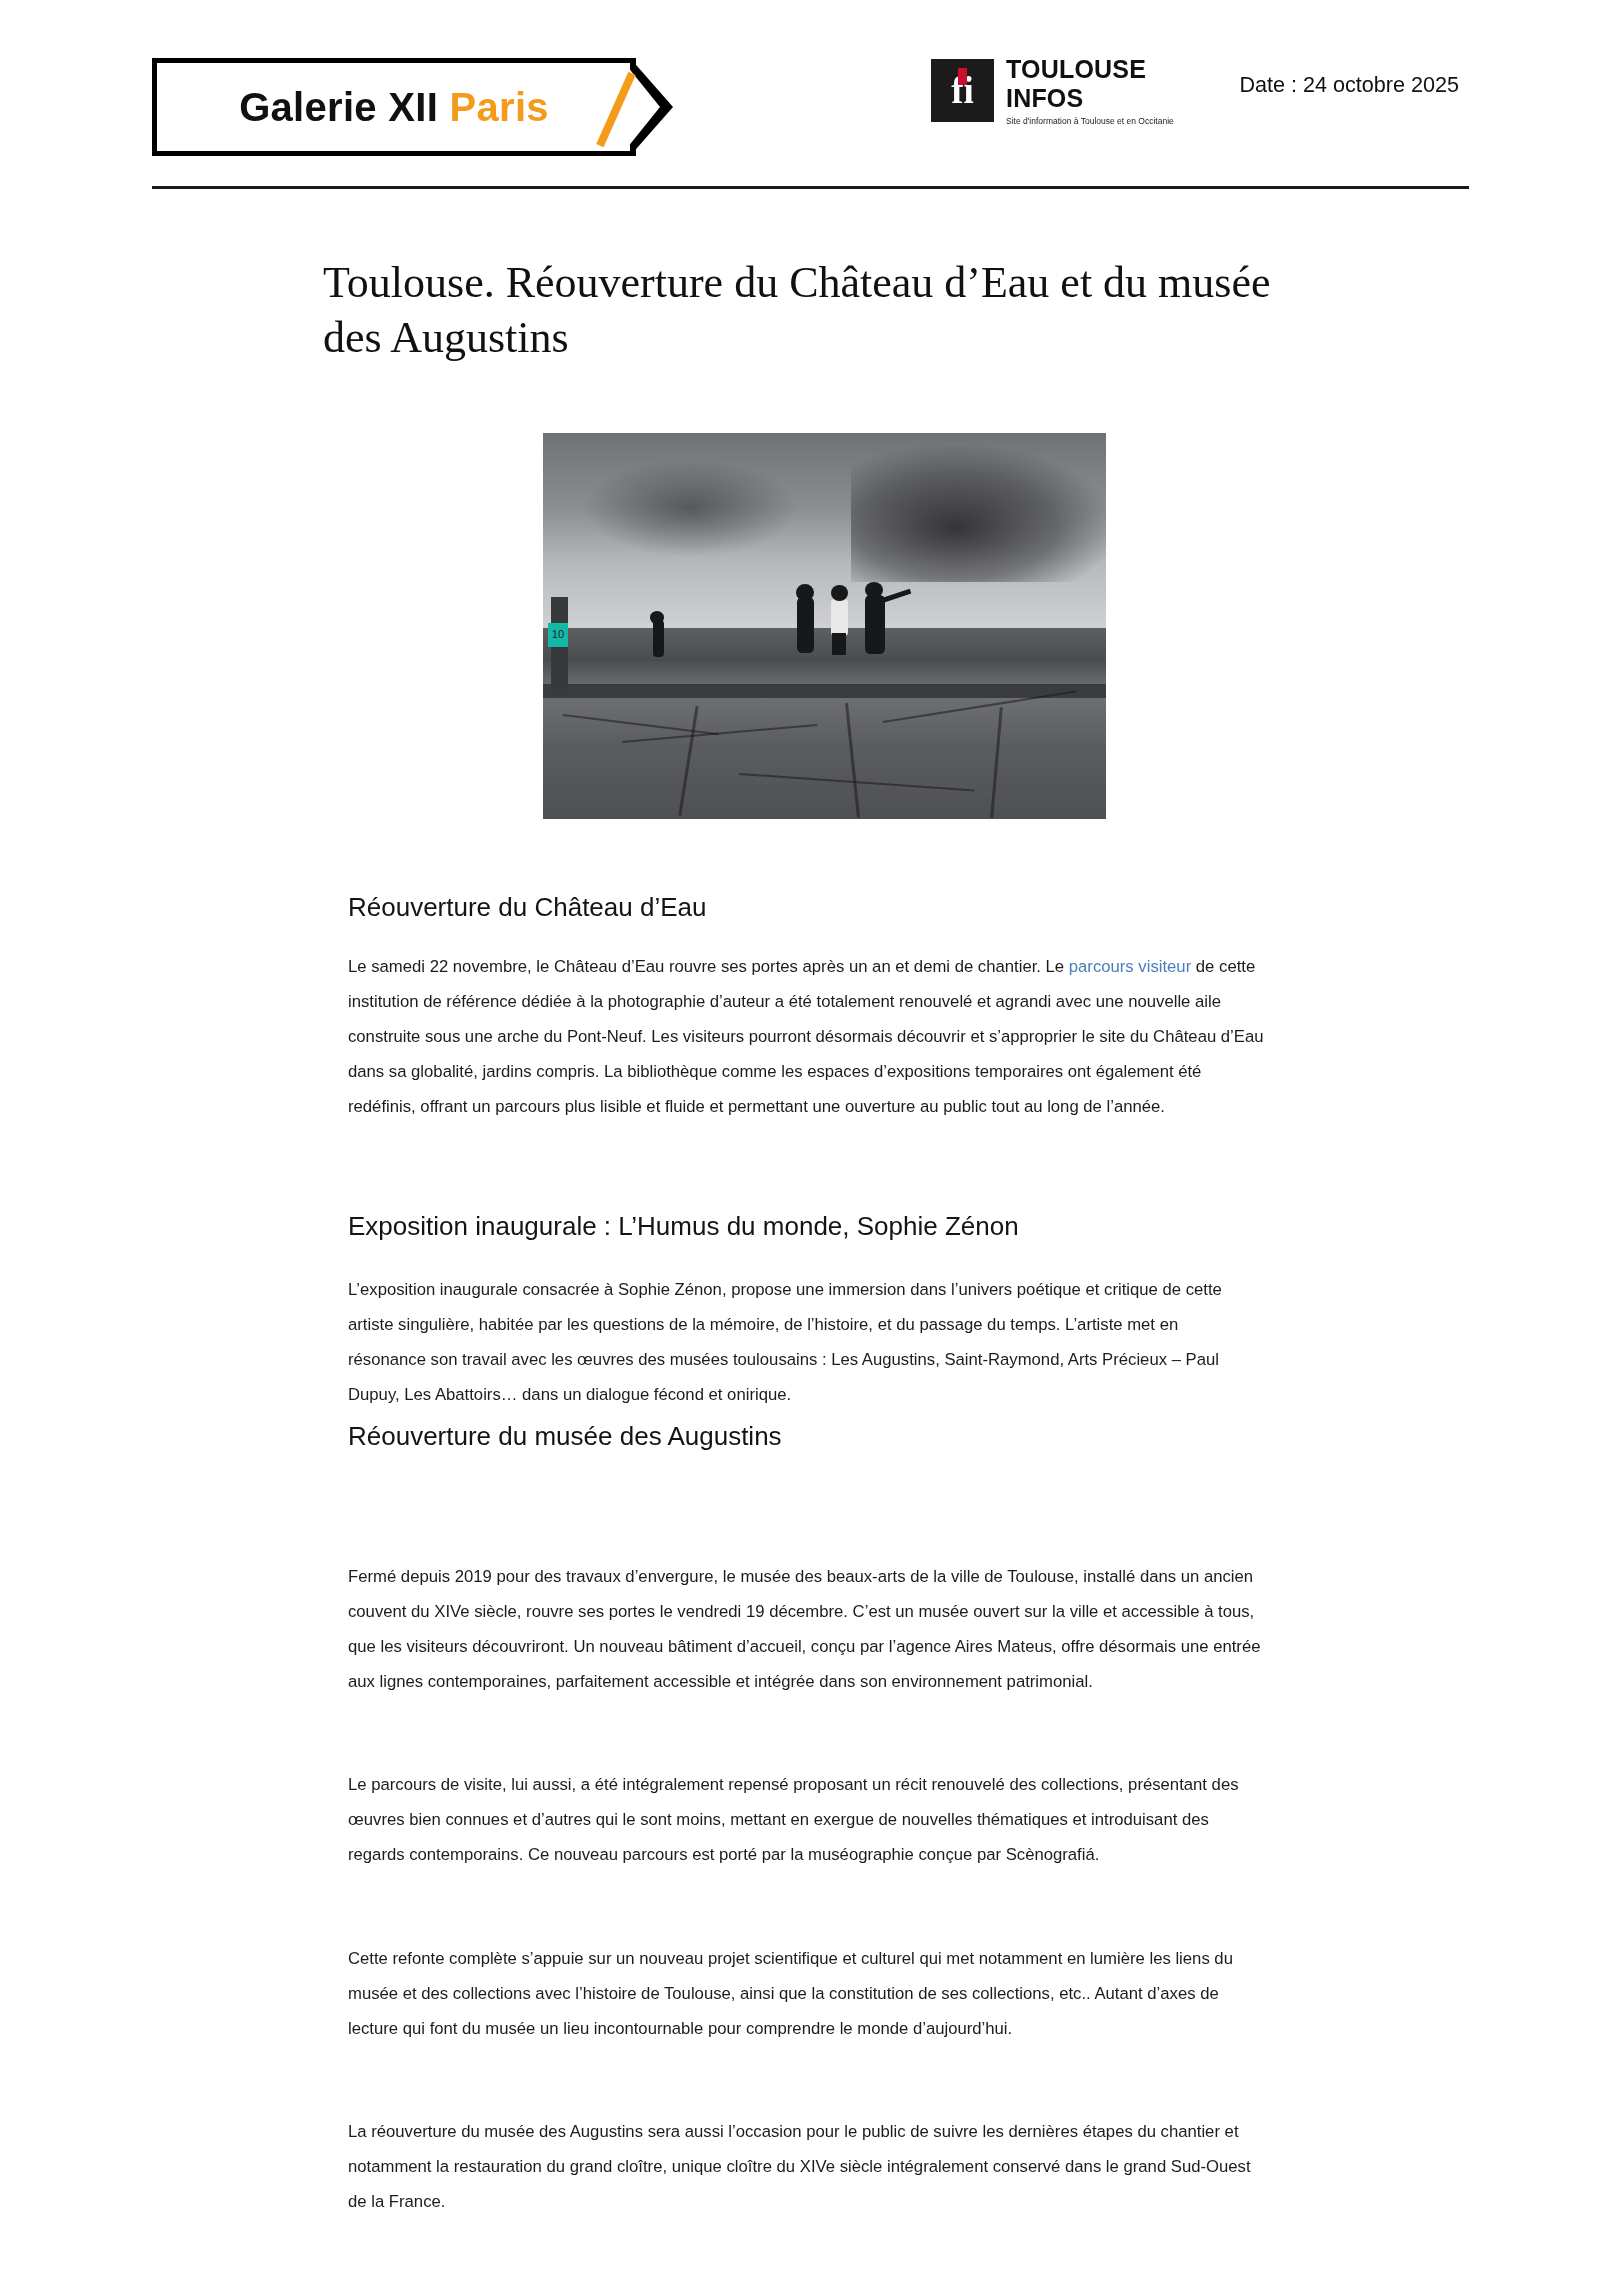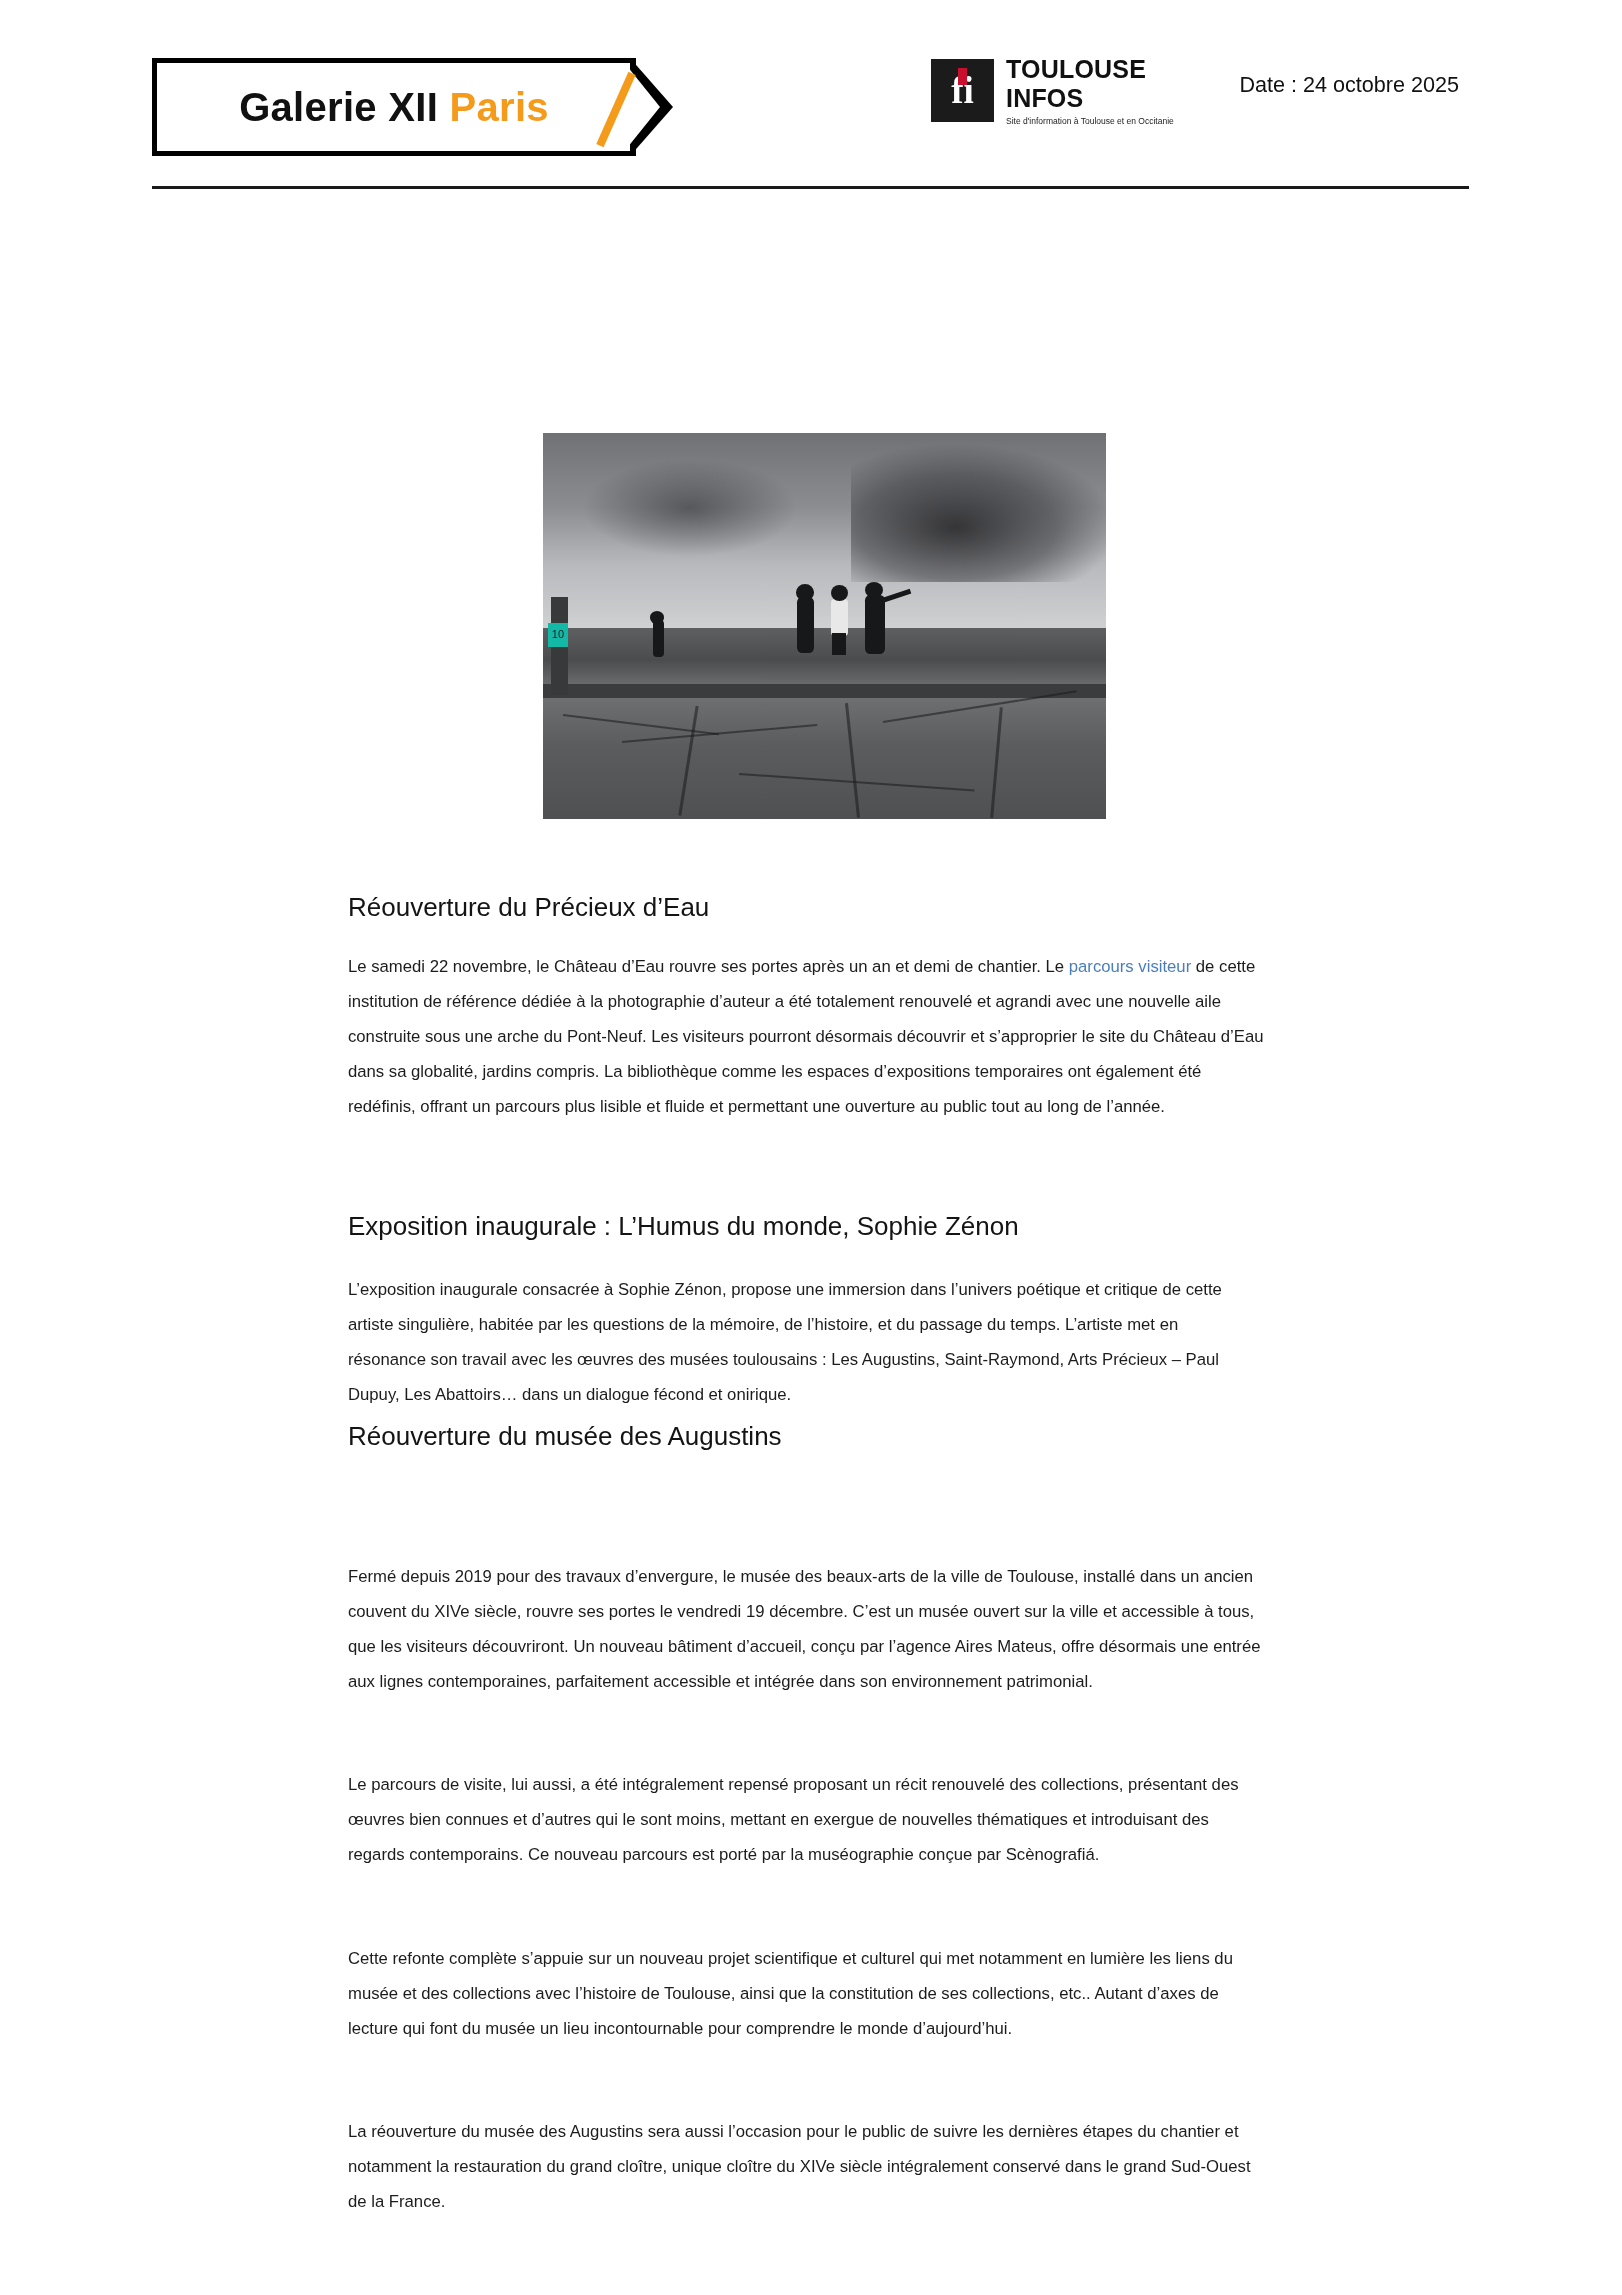--- a/index.html
+++ b/index.html
@@ -311,20 +311,21 @@
         <div>TOULOUSE</div>
         <div>INFOS</div>
       </div>
       <div class="ti-sub">Site d'information à Toulouse et en Occitanie</div>
     </div>
 
     <div class="header-date">Date : 24 octobre 2025</div>
   </div>
   <div class="header-rule"></div>
 
+  <h1 class="article-title">Toulouse. Réouverture du Château d’Eau et du musée des Augustins</h1>
 
   <div class="photo">
     <div class="sky"></div>
     <div class="cloud1"></div>
     <div class="cloud2"></div>
     <div class="wallband"></div>
     <div class="ledge"></div>
     <div class="ground"></div>
 
     <div class="crack" style="left:19.6px;  top:281px; width:157px; height:2px; transform:rotate(7deg);"></div>
@@ -346,21 +347,21 @@
 
     <div class="p-white" style="left:288px; top:166px; width:17px; height:37px; border-radius:3.9px;"></div>
     <div class="person" style="left:289px; top:200px; width:14.4px; height:22px;"></div>
     <div class="person" style="left:288px; top:152px; width:17px; height:16.4px; border-radius:50%;"></div>
 
     <div class="person" style="left:322px; top:162px; width:19.6px; height:59px; border-radius:5.2px;"></div>
     <div class="person" style="left:322px; top:149px; width:18.3px; height:16.4px; border-radius:50%;"></div>
     <div class="person" style="left:339px; top:165px; width:30px; height:5.2px; transform:rotate(-18deg); transform-origin:left center;"></div>
   </div>
 
-  <h2 class="h2" id="h2-chateau">Réouverture du Précieux d’Eau</h2>
+  <h2 class="h2" id="h2-chateau">Réouverture du Château d’Eau</h2>
   <p class="p" id="p-chateau"><span>Le samedi 22 novembre, le Château d’Eau rouvre ses portes après un an et demi de chantier. Le </span><span class="lnk">parcours visiteur</span><span> de cette institution de référence dédiée à la photographie d’auteur a été totalement renouvelé et agrandi avec une nouvelle aile construite sous une arche du Pont-Neuf. Les visiteurs pourront désormais découvrir et s’approprier le site du Château d’Eau dans sa globalité, jardins compris. La bibliothèque comme les espaces d’expositions temporaires ont également été redéfinis, offrant un parcours plus lisible et fluide et permettant une ouverture au public tout au long de l’année.</span></p>
 
   <h2 class="h2" id="h2-expo">Exposition inaugurale : L’Humus du monde, Sophie Zénon</h2>
   <p class="p" id="p-expo">L’exposition inaugurale consacrée à Sophie Zénon, propose une immersion dans l’univers poétique et critique de cette artiste singulière, habitée par les questions de la mémoire, de l’histoire, et du passage du temps. L’artiste met en résonance son travail avec les œuvres des musées toulousains : Les Augustins, Saint-Raymond, Arts Précieux – Paul Dupuy, Les Abattoirs… dans un dialogue fécond et onirique.</p>
 
   <h2 class="h2" id="h2-musee">Réouverture du musée des Augustins</h2>
   <p class="p" id="p-musee-1">Fermé depuis 2019 pour des travaux d’envergure, le musée des beaux-arts de la ville de Toulouse, installé dans un ancien couvent du XIVe siècle, rouvre ses portes le vendredi 19 décembre. C’est un musée ouvert sur la ville et accessible à tous, que les visiteurs découvriront. Un nouveau bâtiment d’accueil, conçu par l’agence Aires Mateus, offre désormais une entrée aux lignes contemporaines, parfaitement accessible et intégrée dans son environnement patrimonial.</p>
   <p class="p" id="p-musee-2">Le parcours de visite, lui aussi, a été intégralement repensé proposant un récit renouvelé des collections, présentant des œuvres bien connues et d’autres qui le sont moins, mettant en exergue de nouvelles thématiques et introduisant des regards contemporains. Ce nouveau parcours est porté par la muséographie conçue par Scènografiá.</p>
   <p class="p" id="p-musee-3">Cette refonte complète s’appuie sur un nouveau projet scientifique et culturel qui met notamment en lumière les liens du musée et des collections avec l’histoire de Toulouse, ainsi que la constitution de ses collections, etc.. Autant d’axes de lecture qui font du musée un lieu incontournable pour comprendre le monde d’aujourd’hui.</p>
   <p class="p" id="p-musee-4">La réouverture du musée des Augustins sera aussi l’occasion pour le public de suivre les dernières étapes du chantier et notamment la restauration du grand cloître, unique cloître du XIVe siècle intégralement conservé dans le grand Sud-Ouest de la France.</p>

